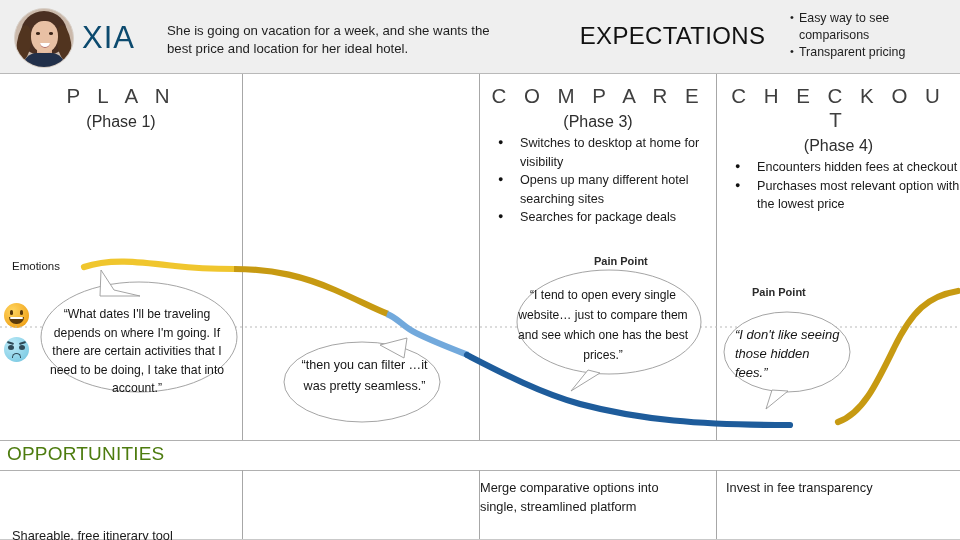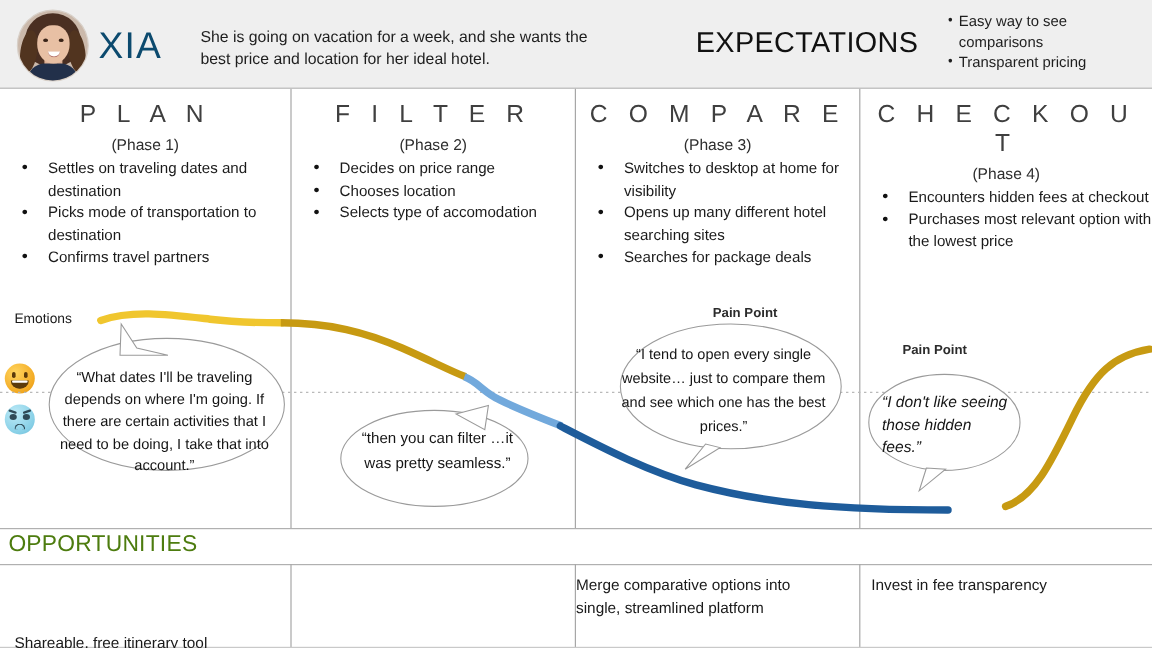--- a/index.html
+++ b/index.html
@@ -67,21 +67,21 @@
   .hdiv.top-opp{top:440px;}
   .hdiv.mid-opp{top:470px;}
   .hdiv.bottom{top:539px;background:#c9c9c9;}
 
   
   .phase{position:absolute;top:74px;box-sizing:border-box;padding-top:10px;}
   .phase .ptitle{
     text-align:center;font-size:20.5px;letter-spacing:6px;color:#3f3f3f;font-weight:400;
   }
   .phase .psub{
-    text-align:center;font-size:13px;color:#2e2e2e;margin-top:5px;margin-bottom:3px;
+    text-align:center;font-size:16px;color:#2e2e2e;margin-top:5px;margin-bottom:3px;
   }
   .phase ul{margin:0;padding-left:38px;list-style:none;}
   .phase li{
     position:relative;font-size:12.6px;line-height:18.5px;color:#1a1a1a;
     padding-left:2px;margin-bottom:0px;
   }
   .phase li:before{content:"●";position:absolute;left:-20px;top:-1px;font-size:9px;color:#111;}
 
   #col-plan{left:0;width:242px;}
   #col-filter{left:243px;width:236px;}
@@ -167,36 +167,22 @@
   <div class="hdiv top-opp"></div>
   <div class="hdiv mid-opp"></div>
   <div class="vdiv o1"></div>
   <div class="vdiv o2"></div>
   <div class="vdiv o3"></div>
   <div class="hdiv bottom"></div>
 
   <div class="phase" id="col-plan">
     <div class="ptitle">P L A N</div>
     <div class="psub">(Phase 1)</div>
-    <ul>
-      <li>Settles on traveling dates and destination</li>
-      <li>Picks mode of transportation to destination</li>
-      <li>Confirms travel partners</li>
-    </ul>
-  </div>
-
-  <div class="phase" id="col-filter">
-    <div class="ptitle">F I L T E R</div>
-    <div class="psub">(Phase 2)</div>
-    <ul>
-      <li>Decides on price range</li>
-      <li>Chooses location</li>
-      <li>Selects type of accomodation</li>
-    </ul>
-  </div>
+  </div>
+
 
   <div class="phase" id="col-compare">
     <div class="ptitle">C O M P A R E</div>
     <div class="psub">(Phase 3)</div>
     <ul>
       <li>Switches to desktop at home for visibility</li>
       <li>Opens up many different hotel searching sites</li>
       <li>Searches for package deals</li>
     </ul>
   </div>

